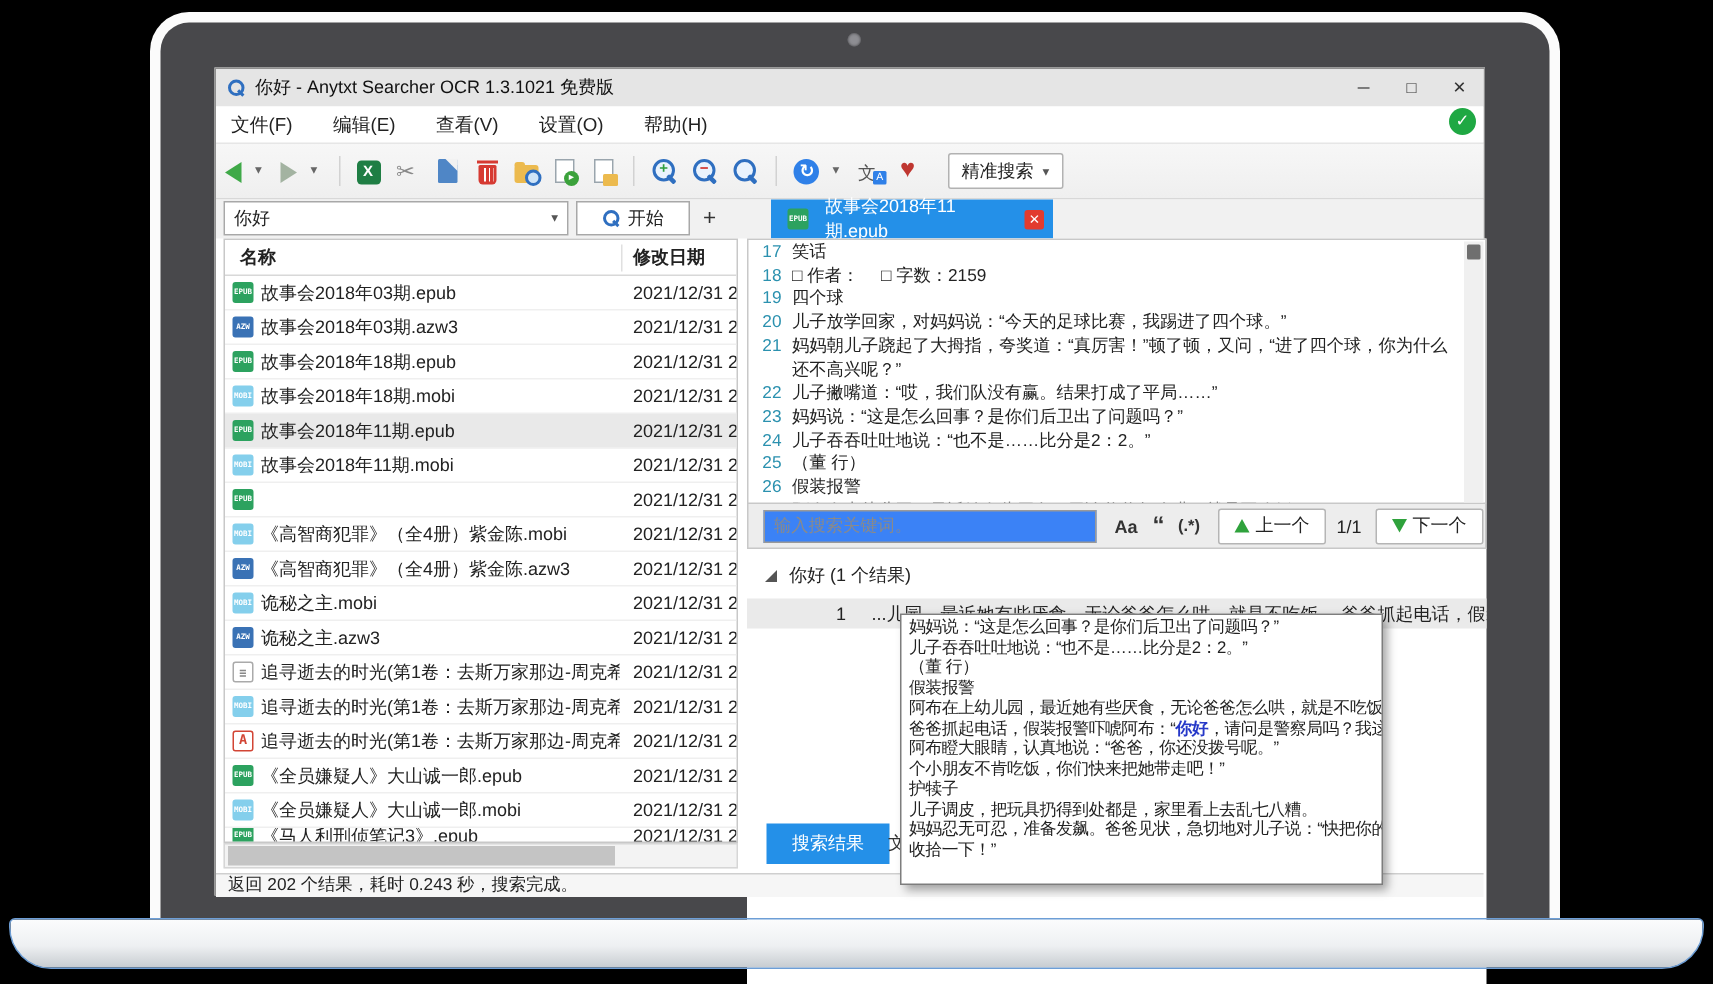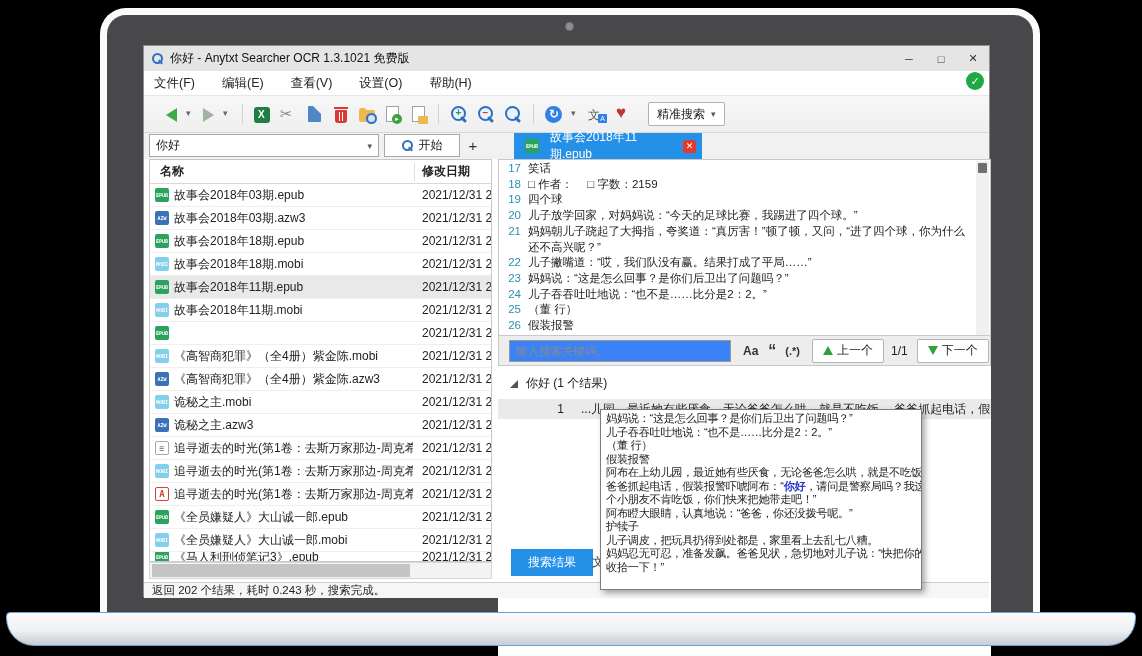--- a/index.html
+++ b/index.html
@@ -31,21 +31,21 @@
 
   .menu-bar { position:absolute; left:0; top:25px; width:100%; height:24px;
     display:flex; align-items:center; gap:27px; padding-left:10px; background:#fff; font-size:12.5px; }
   .menu-item { color:#222; }
 
   .check-badge { position:absolute; right:5px; top:26px; width:18px; height:18px; border-radius:50%;
     background:#1fa843; color:#fff; font-size:11px; font-weight:bold; text-align:center; line-height:18px; }
 
   .toolbar { position:absolute; left:0; top:49px; width:100%; height:38px;
     background:linear-gradient(#f7f7f7,#efefef); border-top:1px solid #e6e6e6; border-bottom:1px solid #d8d8d8;
-    display:flex; align-items:center; padding:0 22px; gap:9px; }
+    display:flex; align-items:center; padding:0 6px; gap:9px; }
   .precise-btn { margin-left:6px; height:24px; padding:0 8px; background:#fff; border:1px solid #b2b2b2;
     border-radius:2px; display:flex; align-items:center; gap:6px; font-size:12px; color:#222; }
   .precise-btn i { font-style:normal; font-size:9px; color:#555; }
 
   
   .ti { display:inline-block; position:relative; width:18px; height:18px; flex:none; }
   .ti-sep { width:1px; height:20px; background:#d2d2d2; margin:0 2px; }
   .ti-caret { width:8px; } .ti-caret::before { content:"▾"; font-size:9px; color:#666; position:absolute; top:3px; }
   .ti-back { width:0; height:0; border:7px solid transparent; border-left:0; border-right:11px solid #3fa948; margin-top:2px; }
   .ti-forward { width:0; height:0; border:7px solid transparent; border-right:0; border-left:11px solid #a3b3a1; margin-top:2px; }
@@ -427,22 +427,22 @@
   </div>
 
   <div class="tooltip">
     <div>
         <div class="tline"><span>妈妈说：“这是怎么回事？是你们后卫出了问题吗？”</span></div>
         <div class="tline"><span>儿子吞吞吐吐地说：“也不是……比分是2：2。”</span></div>
         <div class="tline"><span>（董 行）</span></div>
         <div class="tline"><span>假装报警</span></div>
         <div class="tline"><span>阿布在上幼儿园，最近她有些厌食，无论爸爸怎么哄，就是不吃饭。</span></div>
         <div class="tline"><span>爸爸抓起电话，假装报警吓唬阿布：“</span><span class="hl">你好</span><span>，请问是警察局吗？我这里有</span></div>
+        <div class="tline"><span>阿布瞪大眼睛，认真地说：“爸爸，你还没拨号呢。”</span></div>
         <div class="tline"><span>个小朋友不肯吃饭，你们快来把她带走吧！”</span></div>
-        <div class="tline"><span>阿布瞪大眼睛，认真地说：“爸爸，你还没拨号呢。”</span></div>
         <div class="tline"><span>护犊子</span></div>
         <div class="tline"><span>儿子调皮，把玩具扔得到处都是，家里看上去乱七八糟。</span></div>
         <div class="tline"><span>妈妈忍无可忍，准备发飙。爸爸见状，急切地对儿子说：“快把你的房间</span></div>
         <div class="tline"><span>收拾一下！”</span></div>
       </div>
   </div>
 
   <div class="status-bar">返回 202 个结果，耗时 0.243 秒，搜索完成。</div>
 
 </div>

